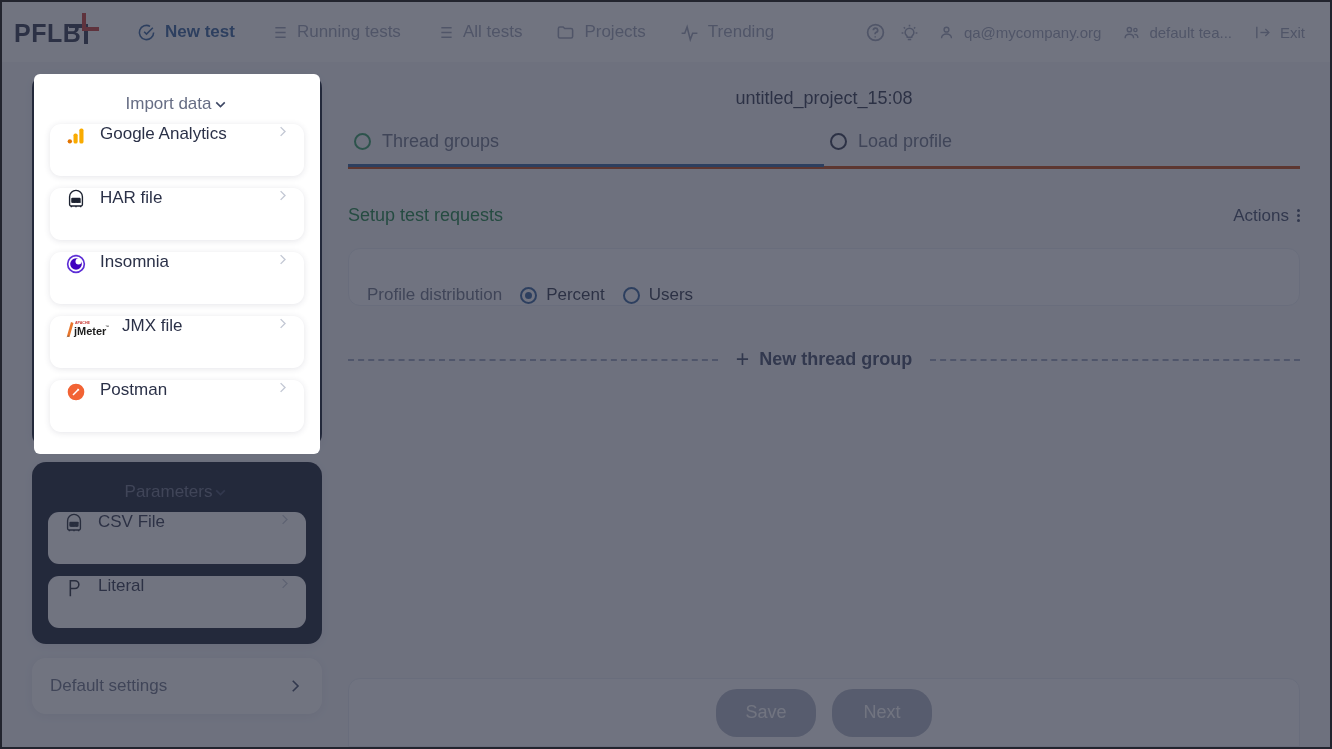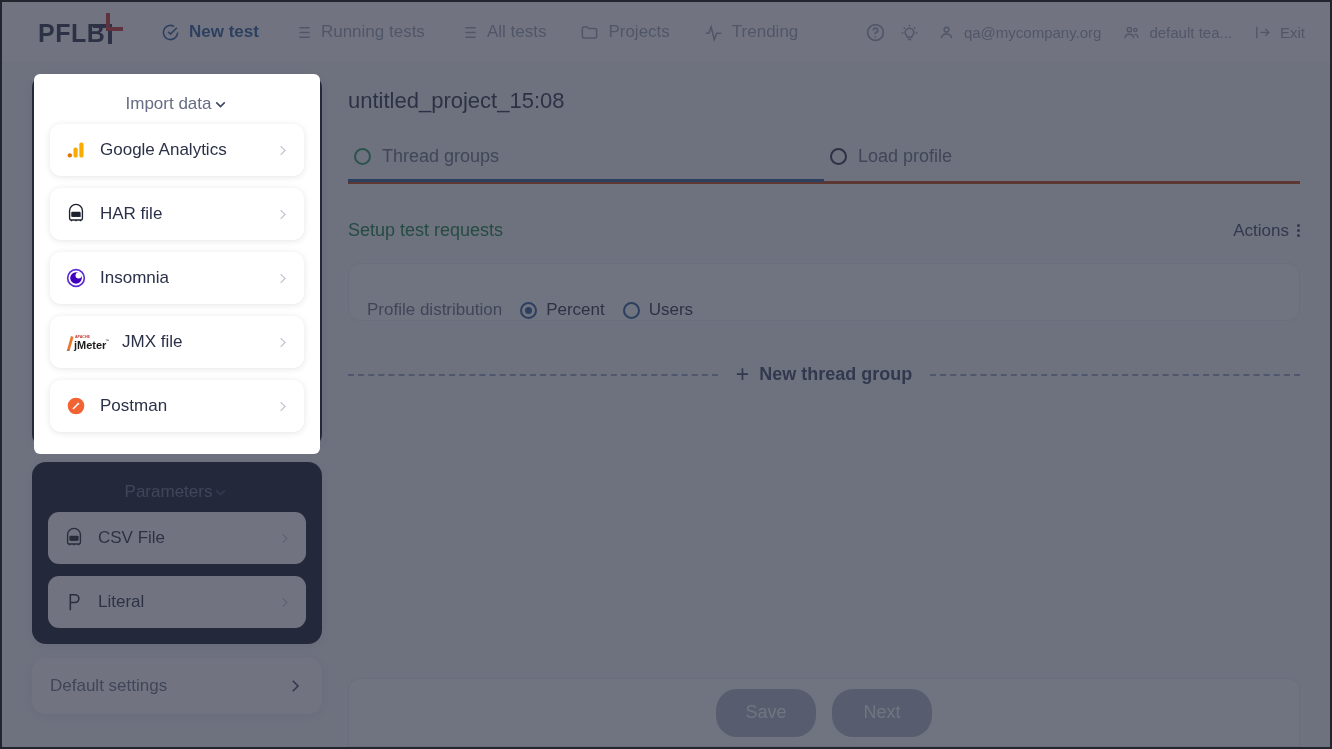--- a/index.html
+++ b/index.html
@@ -21,21 +21,21 @@
   .app-base {
     position: absolute; inset: 0;
     background: #f4f5f9;
   }
 
   
   .header {
     position: absolute; top: 0; left: 0; right: 0; height: 60px;
     background: #ffffff;
     display: flex; align-items: center;
-    padding-left: 34px; padding-right: 14px;
+    padding-left: 10px; padding-right: 14px;
     gap: 0px;
   }
   .logo {
     position: relative;
     width: 86px; height: 44px;
     flex: 0 0 auto;
     margin-right: 22px;
   }
   .logo-text {
     position: absolute; left: 2px; bottom: 6px;
@@ -83,21 +83,21 @@
     background: #0f172a; border-radius: 14px;
     box-shadow: 0 2px 10px rgba(40,45,70,.07);
     padding: 12px 16px 16px 16px;
   }
   .panel-head {
     display: flex; align-items: center; justify-content: center;
     font-size: 17px; color: #666d84; padding: 8px 2px 10px 2px;
     cursor: pointer;
   }
   .opt-row {
-    display: flex; align-items: center; gap: 12px;
+    display: flex; gap: 12px;
     background: #ffffff; border-radius: 11px;
     box-shadow: 0 1px 6px rgba(40,45,70,.12);
     height: 52px; padding: 0 14px; margin-bottom: 12px;
     cursor: pointer;
   }
   .opt-row:last-child { margin-bottom: 0; }
   .opt-ico { width: 24px; height: 24px; flex: 0 0 24px;
              display: flex; align-items: center; justify-content: center; }
   .opt-label { flex: 1 1 auto; font-size: 17px; color: #2b3148; }
   .chev { color: #c3c8d4; font-size: 19px; }
@@ -105,21 +105,21 @@
   .flat-row {
     display: flex; align-items: center; justify-content: space-between;
     background: #ffffff; border-radius: 14px; height: 56px;
     padding: 0 18px; box-shadow: 0 2px 10px rgba(40,45,70,.07);
     font-size: 17px; color: #666d84; cursor: pointer;
   }
 
   
   .main { flex: 1 1 auto; display: flex; flex-direction: column;
           min-width: 0; padding-top: 14px; }
-  .page-title { font-size: 22px; color: #2b3148; margin-bottom: 32px; }
+  .page-title { font-size: 18px; color: #2b3148; margin-bottom: 22px; text-align: center; }
   .tabs { display: flex; border-bottom: 3px solid #c2410c; justify-content: flex-end; }
   .tab {
     flex: 1 1 0; display: flex; align-items: center; gap: 11px;
     font-size: 18px; color: #666d84; padding: 0 0 14px 6px;
     cursor: pointer; position: relative;
   }
   .tab.active::after {
     content: ""; position: absolute; left: 0; right: 0; bottom: -1px;
     height: 3px; background: #2e5c9a;
   }

